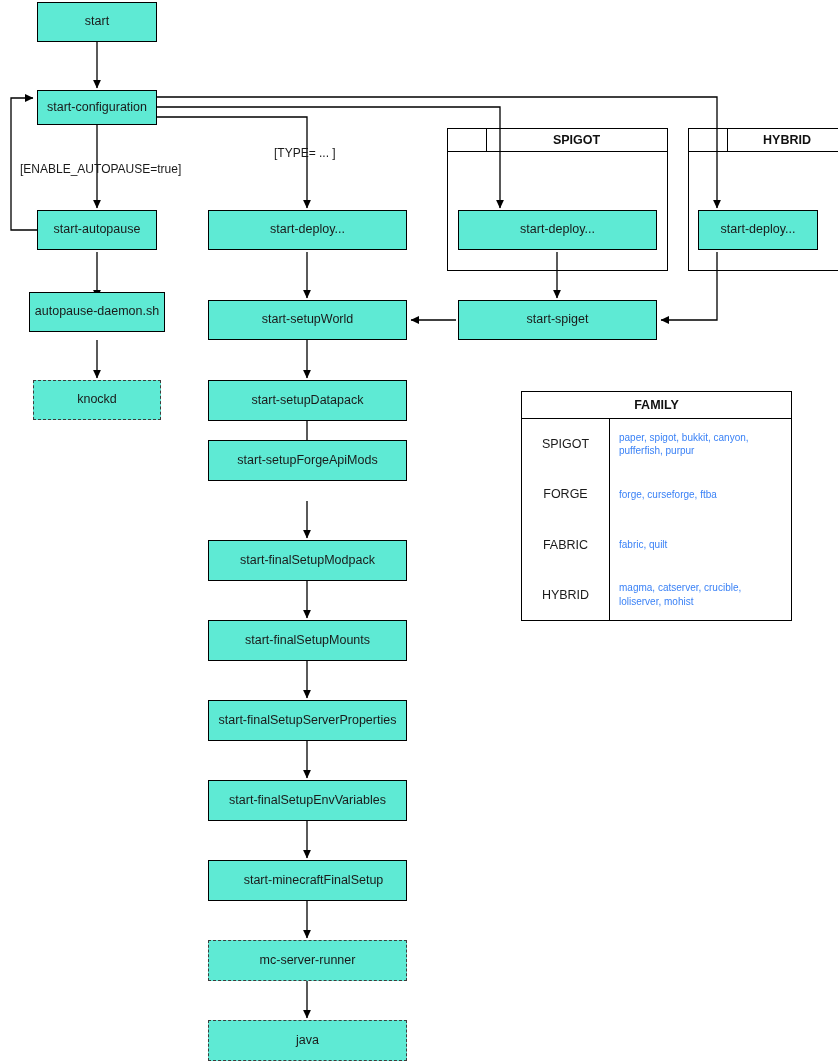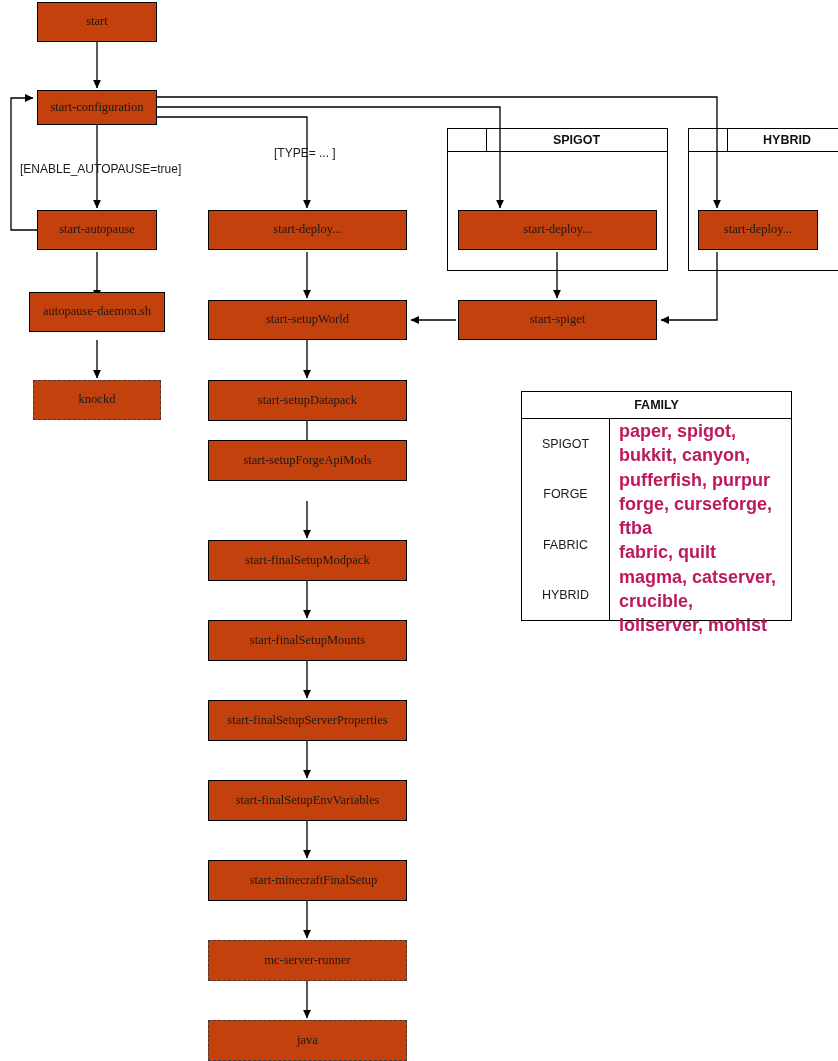--- a/index.html
+++ b/index.html
@@ -4,25 +4,24 @@
 <style>
   html,body{margin:0;padding:0;background:#ffffff;}
   body{
     width:838px;height:1061px;position:relative;overflow:hidden;
     font-family:"Liberation Sans","DejaVu Sans",sans-serif;
     color:#000000;
   }
   #canvas{position:absolute;left:0;top:0;width:838px;height:1061px;}
   .node{
     position:absolute;box-sizing:border-box;
-    border:1px solid #000000;background:#c2410c;
+    border:1px solid #000000;background:#5eead4;
     display:flex;align-items:center;justify-content:center;
     font-size:12.5px;line-height:1.25;color:#1a1a1a;
     text-align:center;
-    font-family:Liberation Serif, serif;
   }
   .node.dashed{border:1.6px dashed #3c3c3c;}
   .group{
     position:absolute;box-sizing:border-box;
     border:1px solid #000000;background:transparent;
   }
   .group-title{
     position:absolute;left:0;top:0;right:0;height:23px;
     box-sizing:border-box;border-bottom:1px solid #000000;
     display:flex;align-items:center;justify-content:center;
@@ -50,21 +49,21 @@
     width:88px;box-sizing:border-box;border-right:1px solid #000000;
     display:flex;flex-direction:column;
   }
   .family-col-right{flex:1;display:flex;flex-direction:column;}
   .fam-key{
     flex:1;display:flex;align-items:center;justify-content:center;
     font-size:12.5px;color:#1a1a1a;
   }
   .fam-val{
     flex:1;display:flex;align-items:center;
-    font-size:18px;color:#be185d;padding:0 9px;line-height:1.35;font-weight:bold;
+    font-size:10px;color:#3b82f6;padding:0 9px;line-height:1.35;
   }
   svg.wires{position:absolute;left:0;top:0;width:838px;height:1061px;pointer-events:none;}
 </style>
 </head>
 <body>
 
 <div id="canvas">
 
   <svg class="wires" viewBox="0 0 838 1061">
     <defs>

